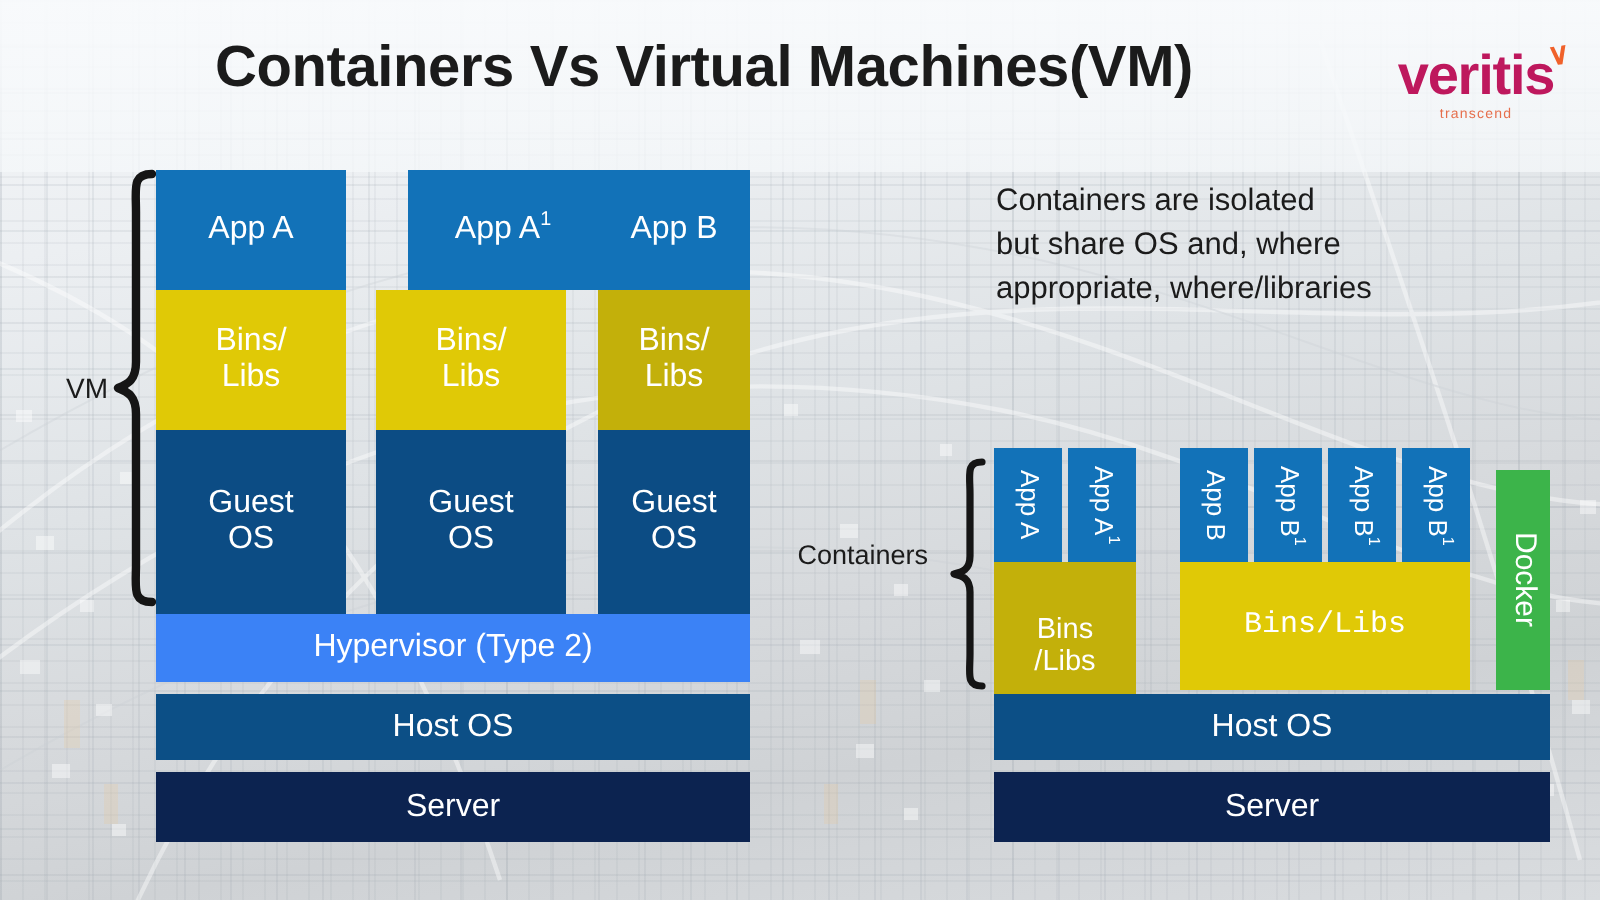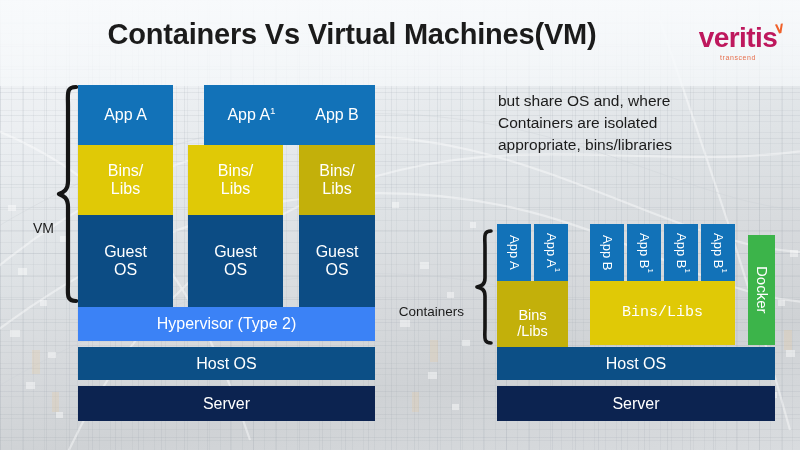--- a/index.html
+++ b/index.html
@@ -59,21 +59,21 @@
   
   .blk{
     position:absolute;display:flex;align-items:center;justify-content:center;
     color:#fff;text-align:center;line-height:1.12;box-sizing:border-box;
   }
   .vrt{writing-mode:vertical-rl;}
 
   .brace{position:absolute;}
   .sidelabel{
     position:absolute;color:#1b1b1b;font-size:14px;
-    display:flex;align-items:center;justify-content:flex-end;margin-top:34px;
+    display:flex;align-items:center;justify-content:flex-end;
   }
   .note{
     position:absolute;color:#1b1b1b;font-size:15.5px;line-height:1.42;
   }
   sup{font-size:.62em;vertical-align:super;line-height:0;}
 </style>
 </head>
 <body>
 
 <div id="stage">
@@ -178,23 +178,23 @@
     <span>Hypervisor (Type 2)</span>
   </div>
   <div class="blk" style="left:78px;top:347px;width:297px;height:33px;background:#0c4f86;font-size:16px;">
     <span>Host OS</span>
   </div>
   <div class="blk" style="left:78px;top:386px;width:297px;height:35px;background:#0c2350;font-size:16px;">
     <span>Server</span>
   </div>
 
   <div class="note" style="left:498px;top:90px;width:232px;">
+    <div>Containers are isolated</div>
     <div>but share OS and, where</div>
-    <div>Containers are isolated</div>
-    <div>appropriate, bins/libraries</div>
+    <div>appropriate, where/libraries</div>
   </div>
 
   <div class="sidelabel" style="left:390px;top:266px;width:74px;height:22px;font-size:13.5px;">Containers</div>
 
   <svg class="brace" style="left:474px;top:228px;width:20px;height:118px;" viewBox="0 0 20 118">
     <path d="M17,3 C9,3 11,9 11,19 L11,50 C11,57 7,58 3,59 C7,60 11,61 11,68 L11,99 C11,109 9,115 17,115" fill="none" stroke="#151515" stroke-width="3.6" stroke-linecap="round" stroke-linejoin="round"></path>
   </svg>
 
   <div class="blk vrt" style="left:497px;top:224px;width:34px;height:57px;background:#1272b8;font-size:13px;">
     <span>App A</span>

